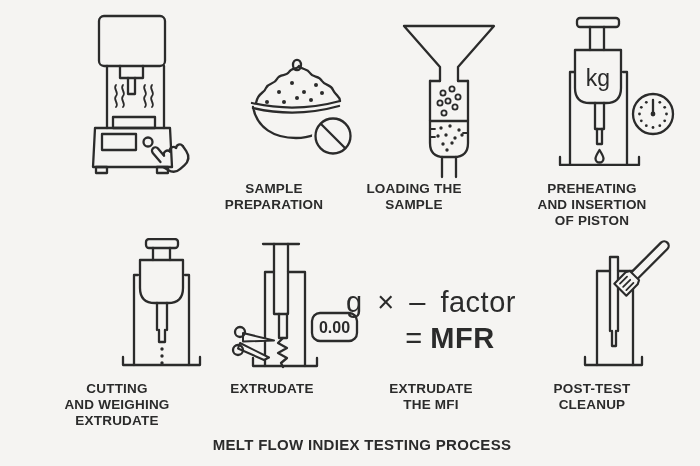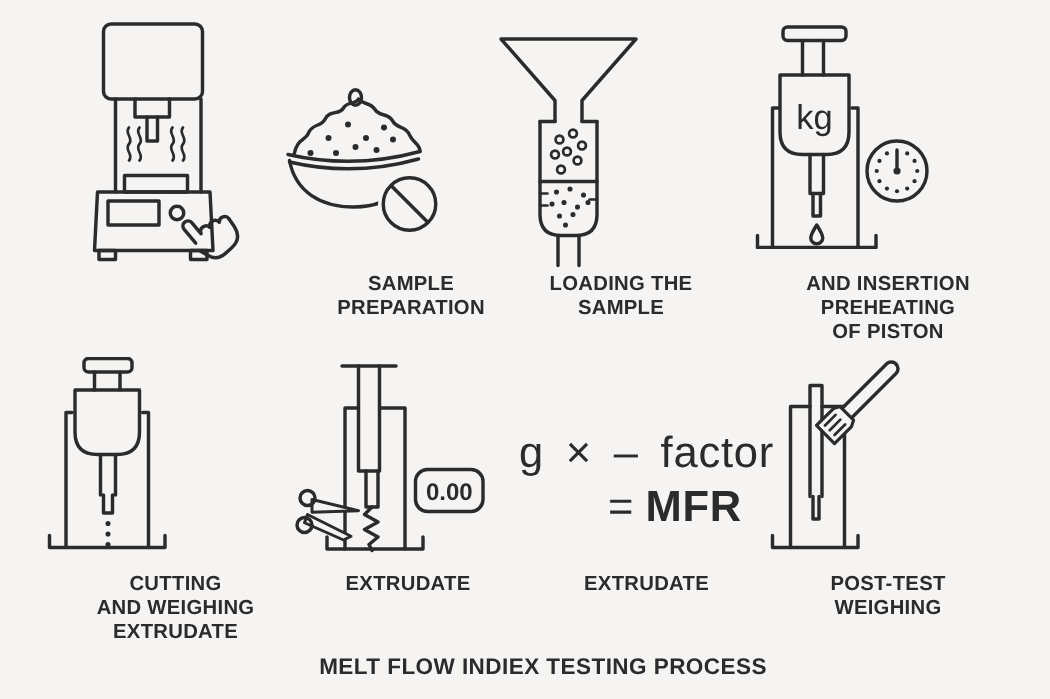--- a/index.html
+++ b/index.html
@@ -3,21 +3,21 @@
 <meta charset="utf-8">
 <style>
   html,body { margin:0; padding:0; }
   .stage {
     position:relative; width:700px; height:466px;
     background:#f5f4f2; color:#2b2b2b;
     font-family:"Liberation Sans", sans-serif;
     overflow:hidden;
   }
   .cell { position:absolute; width:180px; }
-  .icon-wrap { display:flex; justify-content:flex-start; }
+  .icon-wrap { display:flex; justify-content:flex-end; }
   svg { display:block; }
   .s  { fill:none; stroke:#2b2b2b; stroke-width:2.3; stroke-linecap:round; stroke-linejoin:round; }
   .sthin { fill:none; stroke:#2b2b2b; stroke-width:1.8; stroke-linecap:round; stroke-linejoin:round; }
   .f  { fill:#2b2b2b; stroke:none; }
   .ghost { fill:#f5f4f2; }
   .label {
     position:absolute; left:0; right:0; text-align:center;
     font-weight:700; font-size:13.5px; line-height:16px; letter-spacing:.2px;
   }
   .row1 .label { top:167px; }
@@ -153,22 +153,22 @@
           <circle class="f" cx="96" cy="111.5" r="1.4"></circle>
           <circle class="f" cx="89.3" cy="109.7" r="1.4"></circle>
           <circle class="f" cx="84.3" cy="104.8" r="1.4"></circle>
           <circle class="f" cx="82.5" cy="98" r="1.4"></circle>
           <circle class="f" cx="84.3" cy="91.3" r="1.4"></circle>
           <circle class="f" cx="89.3" cy="86.3" r="1.4"></circle>
         </g>
       </svg>
     </div>
     <div class="label">
+      <div>PREHEATING</div>
       <div>AND INSERTION</div>
-      <div>PREHEATING</div>
       <div>OF PISTON</div>
     </div>
   </div>
 
   <div class="cell row2" style="left:27px; top:238px;">
     <div class="icon-wrap">
       <svg width="90" height="130" viewBox="0 0 90 130">
         <rect class="s" x="29" y="1" width="32" height="9" rx="3"></rect>
         <path class="s" d="M36 10 V22 M53 10 V22"></path>
         <path class="s" d="M23 22 H66 V50 Q66 65 51 65 H38 Q23 65 23 50 Z"></path>
@@ -215,38 +215,39 @@
     </div>
   </div>
 
   <div class="cell row2" style="left:341px; top:238px;">
     <div class="formula">
       <div class="f-line1">g × – factor</div>
       <div class="f-line2"><span>=</span> <span class="f-bold">MFR</span></div>
     </div>
     <div class="label">
       <div>EXTRUDATE</div>
+      <div>THE MFI</div>
     </div>
   </div>
 
   <div class="cell row2" style="left:502px; top:238px;">
     <div class="icon-wrap">
       <svg width="110" height="135" viewBox="0 0 110 135">
         <path class="s" d="M25 33 H38 M25 33 V127"></path>
         <path class="s" d="M46 33 H61 M61 33 V127"></path>
         <path class="s" d="M38 19 V93 M46 19 V93 M38 19 H46"></path>
         <path class="s" d="M40 93 V108 M44 93 V108 M40 108 H44"></path>
         <path class="s" d="M13 119 V127 H70 V119"></path>
         <g transform="translate(95,5) rotate(45)">
           <path class="s" d="M-4.5 46 V4 A4.5 4.5 0 0 1 4.5 4 V46" style="fill:#f5f4f2"></path>
           <path class="s" d="M-6.5 46 H6.5 L8.5 50 V66 H-8.5 V50 Z" style="fill:#f5f4f2; stroke-width:2.1"></path>
           <path class="sthin" d="M-4.5 52 V62 M0 52 V62 M4.5 52 V62"></path>
         </g>
       </svg>
     </div>
     <div class="label">
       <div>POST-TEST</div>
-      <div>WEIGHING</div>
+      <div>CLEANUP</div>
     </div>
   </div>
 
   <div class="title">MELT FLOW INDIEX TESTING PROCESS</div>
 </div>
 
 </body></html>

